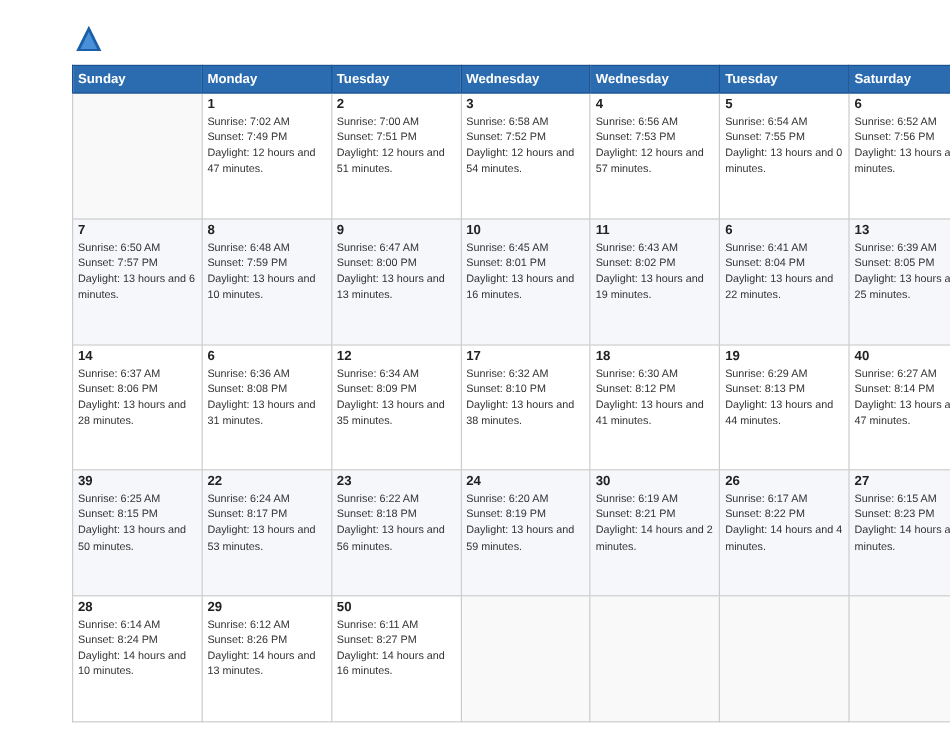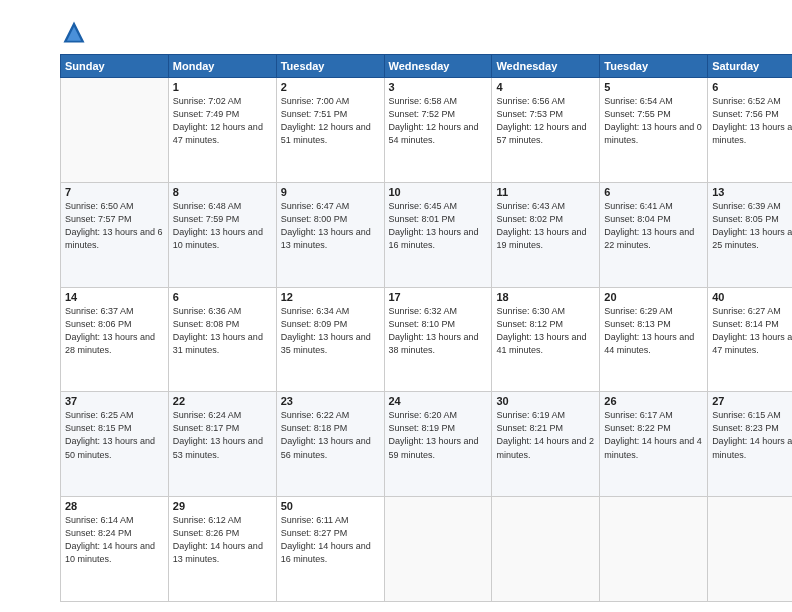--- a/index.html
+++ b/index.html
@@ -208,31 +208,31 @@
           </td>
           <td>
             <div class="day-num">17</div>
 <div class="day-info">Sunrise: 6:32 AM<br>Sunset: 8:10 PM<br>Daylight: 13 hours and 38 minutes.</div>
           </td>
           <td>
             <div class="day-num">18</div>
 <div class="day-info">Sunrise: 6:30 AM<br>Sunset: 8:12 PM<br>Daylight: 13 hours and 41 minutes.</div>
           </td>
           <td>
-            <div class="day-num">20</div>
+            <div class="day-num">19</div>
 <div class="day-info">Sunrise: 6:29 AM<br>Sunset: 8:13 PM<br>Daylight: 13 hours and 44 minutes.</div>
           </td>
           <td>
             <div class="day-num">40</div>
 <div class="day-info">Sunrise: 6:27 AM<br>Sunset: 8:14 PM<br>Daylight: 13 hours and 47 minutes.</div>
           </td>
         </tr>
         <tr>
           <td>
-            <div class="day-num">37</div>
+            <div class="day-num">39</div>
 <div class="day-info">Sunrise: 6:25 AM<br>Sunset: 8:15 PM<br>Daylight: 13 hours and 50 minutes.</div>
           </td>
           <td>
             <div class="day-num">22</div>
 <div class="day-info">Sunrise: 6:24 AM<br>Sunset: 8:17 PM<br>Daylight: 13 hours and 53 minutes.</div>
           </td>
           <td>
             <div class="day-num">23</div>
 <div class="day-info">Sunrise: 6:22 AM<br>Sunset: 8:18 PM<br>Daylight: 13 hours and 56 minutes.</div>
           </td>

